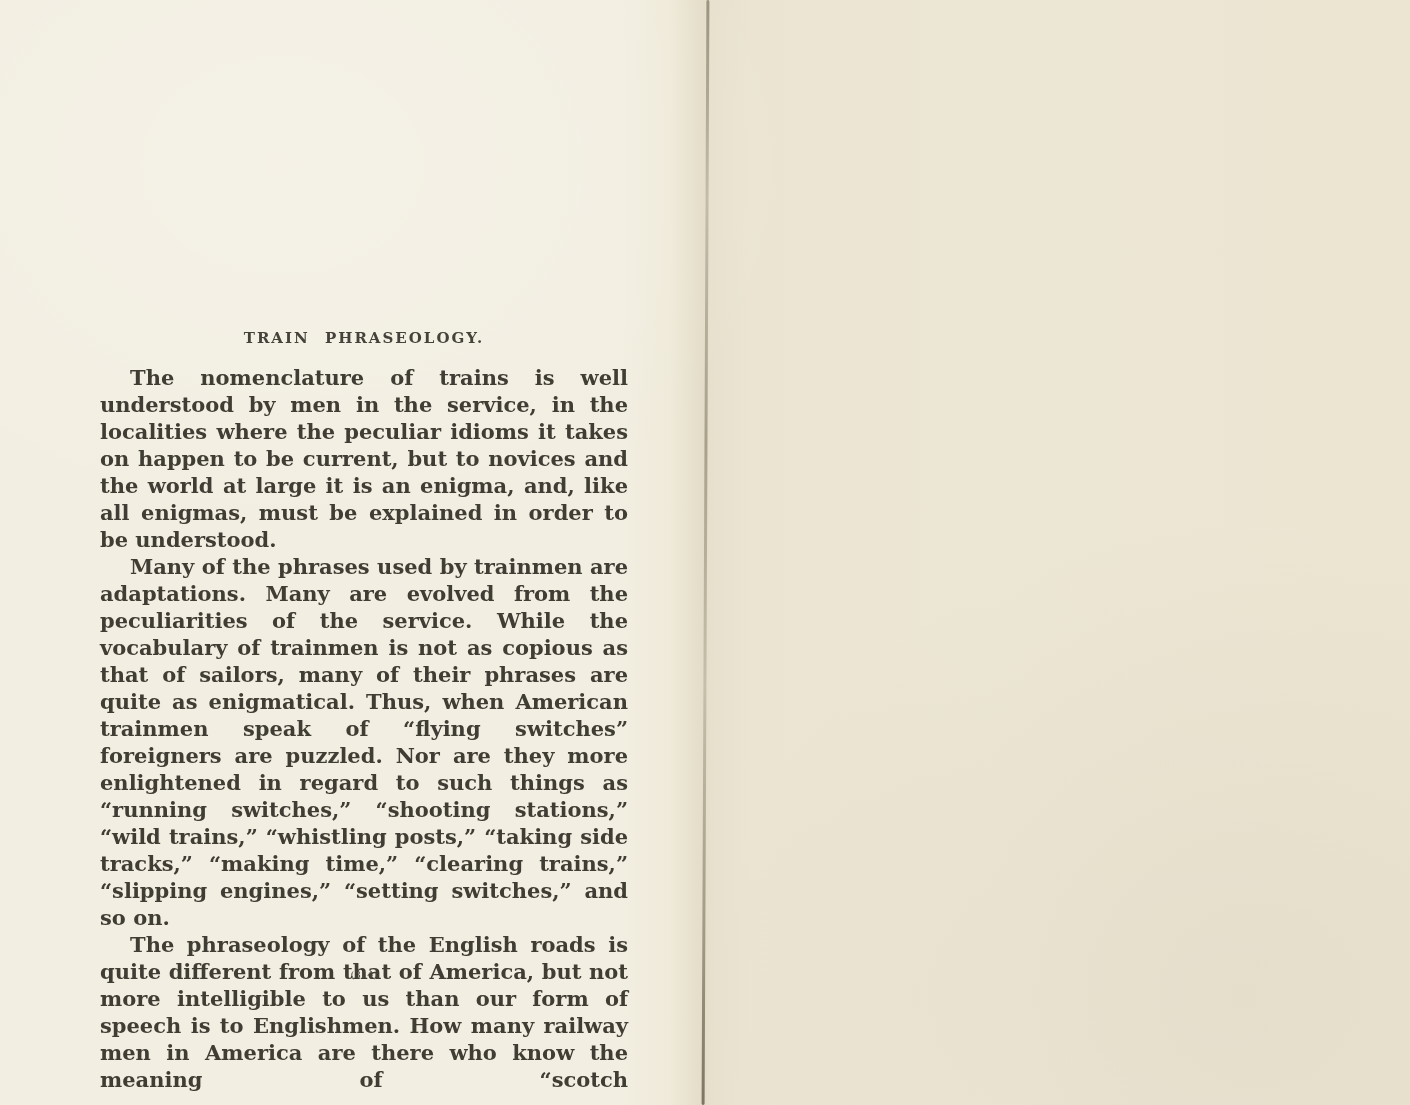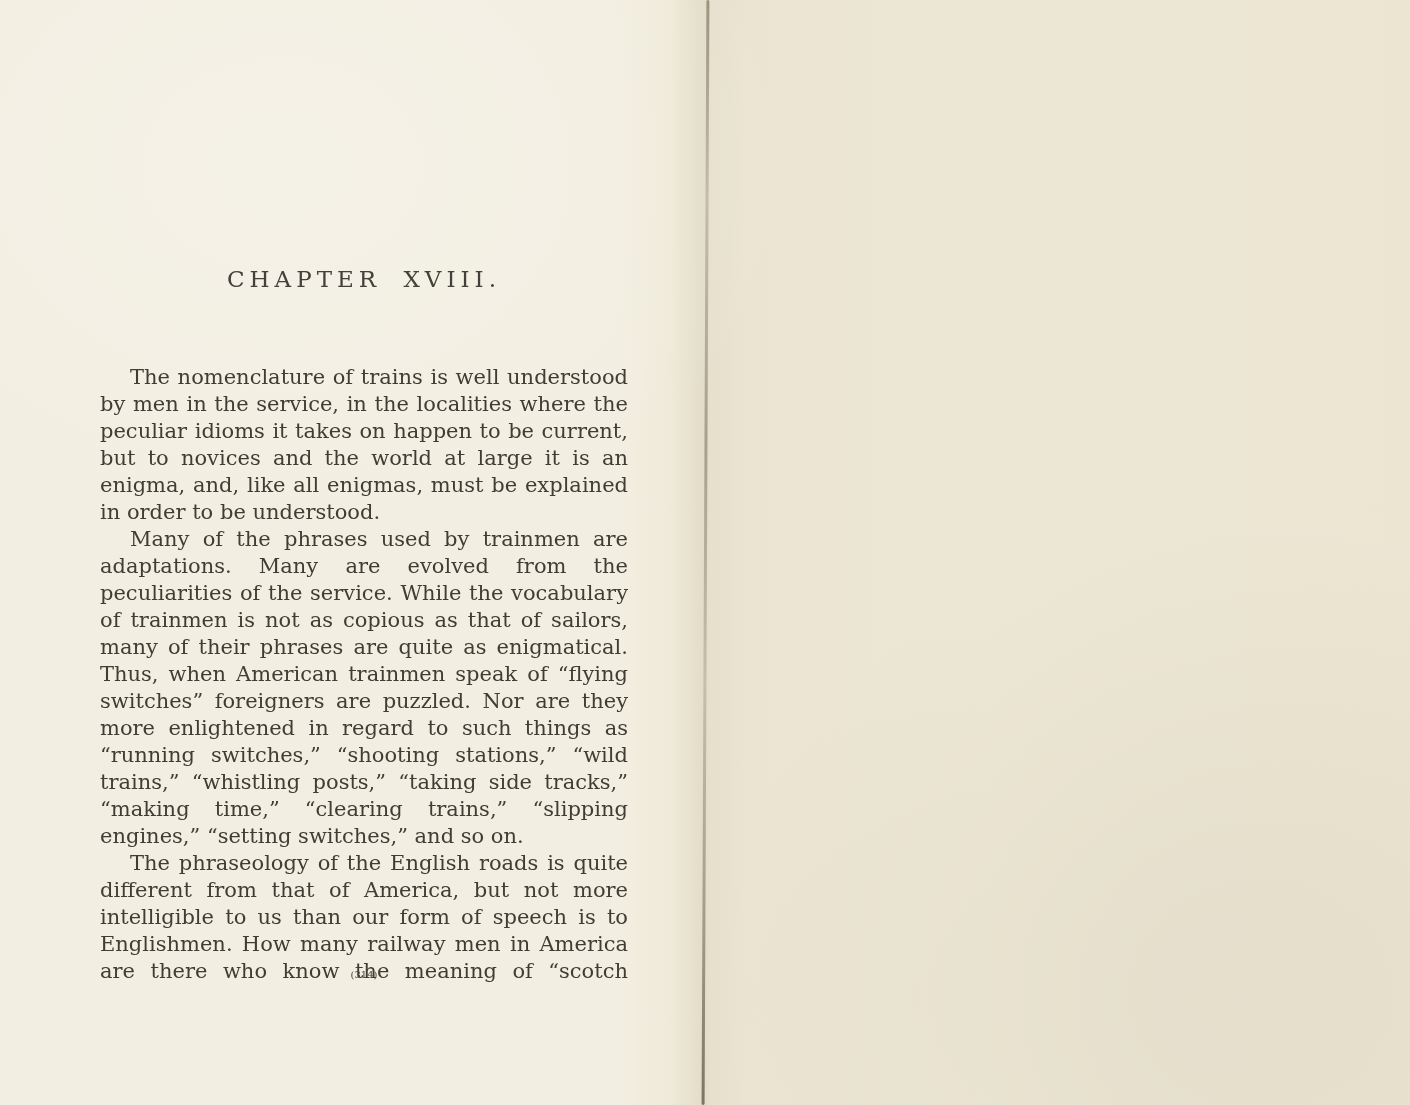--- a/index.html
+++ b/index.html
@@ -45,36 +45,37 @@
   .section-heading {
     position: absolute; left: 100px; top: 329px; width: 528px;
     text-align: center;
     font-size: 15px; font-weight: bold; letter-spacing: 2px; word-spacing: 8px;
     color: #45423b;
   }
   .left-body {
     position: absolute; left: 100px; top: 364px; width: 528px;
     font-size: 21px; line-height: 27px; text-align: justify;
     color: #403d35;
+    font-weight: bold;
   }
   .para { margin: 0; }
   .para.indent { text-indent: 30px; }
   .para.justify-last { text-align-last: justify; }
   .folio-left {
     position: absolute; left: 100px; top: 969px; width: 528px;
     text-align: center; font-size: 10px; color: #4a473f;
   }
 </style>
 </head>
 <body>
 
 <div class="book-spread">
 
   <div class="page page-left">
-    <div class="chapter-heading">CHAPTER XVIII.</div>
+    <div class="section-heading">TRAIN PHRASEOLOGY.</div>
     <div class="left-body">
       <p class="para indent">The nomenclature of trains is well understood by men in the service, in the localities where the peculiar idioms it takes on happen to be current, but to novices and the world at large it is an enigma, and, like all enigmas, must be explained in order to be understood.</p>
       <p class="para indent">Many of the phrases used by trainmen are adaptations. Many are evolved from the peculiarities of the service. While the vocabulary of trainmen is not as copious as that of sailors, many of their phrases are quite as enigmatical. Thus, when American trainmen speak of “flying switches” foreigners are puzzled. Nor are they more enlightened in regard to such things as “running switches,” “shooting stations,” “wild trains,” “whistling posts,” “taking side tracks,” “making time,” “clearing trains,” “slipping engines,” “setting switches,” and so on.</p>
       <p class="para indent justify-last">The phraseology of the English roads is quite different from that of America, but not more intelligible to us than our form of speech is to Englishmen. How many railway men in America are there who know the meaning of “scotch</p>
     </div>
     <div class="folio-left">(314)</div>
   </div>
 
   <div class="gutter-crease"></div>
 

